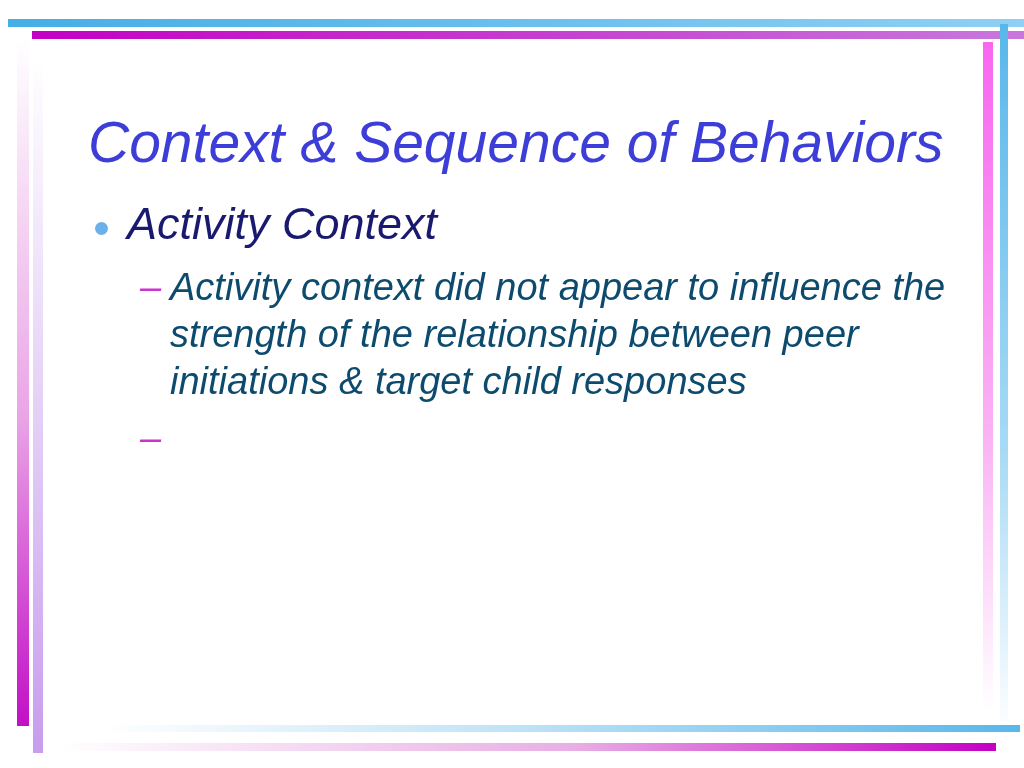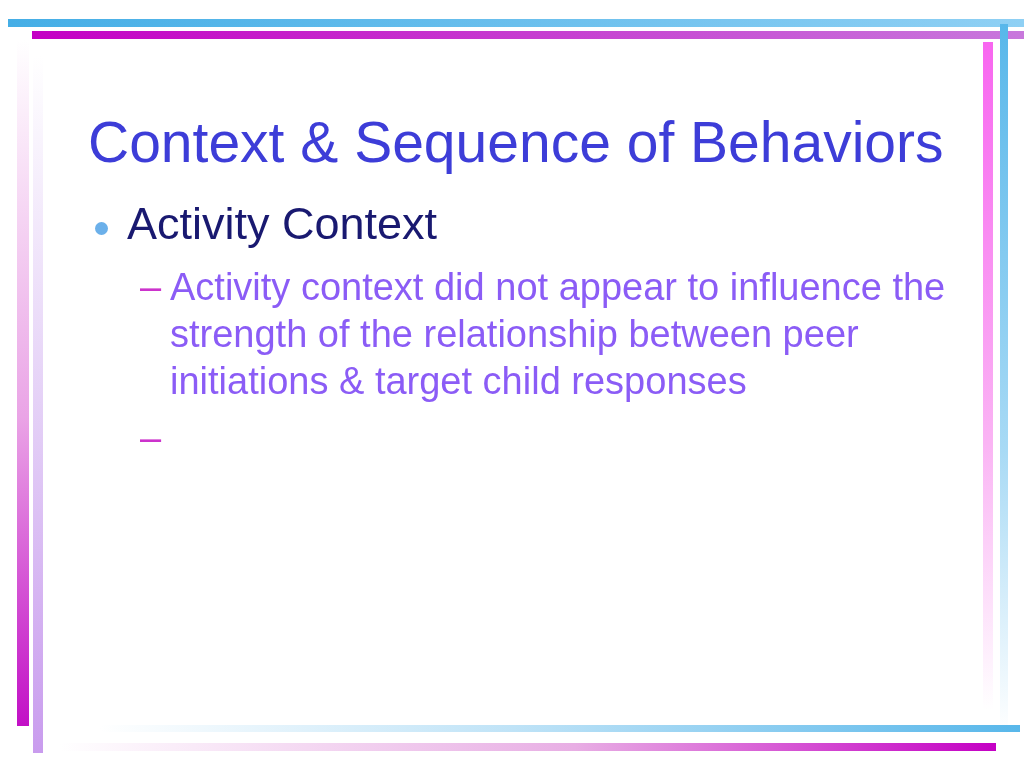--- a/index.html
+++ b/index.html
@@ -6,20 +6,21 @@
   body {
     width: 1024px; height: 768px;
     background: #ffffff;
     font-family: "Liberation Sans", "DejaVu Sans", sans-serif;
     overflow: hidden;
   }
   .slide {
     position: relative;
     width: 1024px; height: 556px;
     background: #ffffff;
+    font-style: italic;
   }
 
   
   .frame-line { position: absolute; }
   .top-cyan    { left: 8px;   top: 19px;  right: 0; height: 8px;
                  background: linear-gradient(to right, #45aee6, #8fd0f4); }
   .top-magenta { left: 32px;  top: 31px;  right: 0; height: 8px;
                  background: linear-gradient(to right, #c400c4, #c878dc); }
   .right-pink-v { left: 983px;  top: 42px; width: 10px; height: 668px;
                  background: linear-gradient(to bottom, #f866f0 0%, #fab4f4 60%, #ffffff 100%); }
@@ -78,21 +79,21 @@
     line-height: 47px;
   }
   .sub-item + .sub-item { margin-top: 10px; }
   .sub-dash {
     width: 30px;
     flex: 0 0 30px;
     color: #cc33cc;
   }
   .sub-text {
     width: 780px;
-    color: #8b5cf6;
+    color: #0c4a6e;
   }
 </style>
 </head>
 <body>
 
 <div class="slide">
 
   <div class="frame-line top-cyan"></div>
   <div class="frame-line top-magenta"></div>
   <div class="frame-line right-pink-v"></div>

